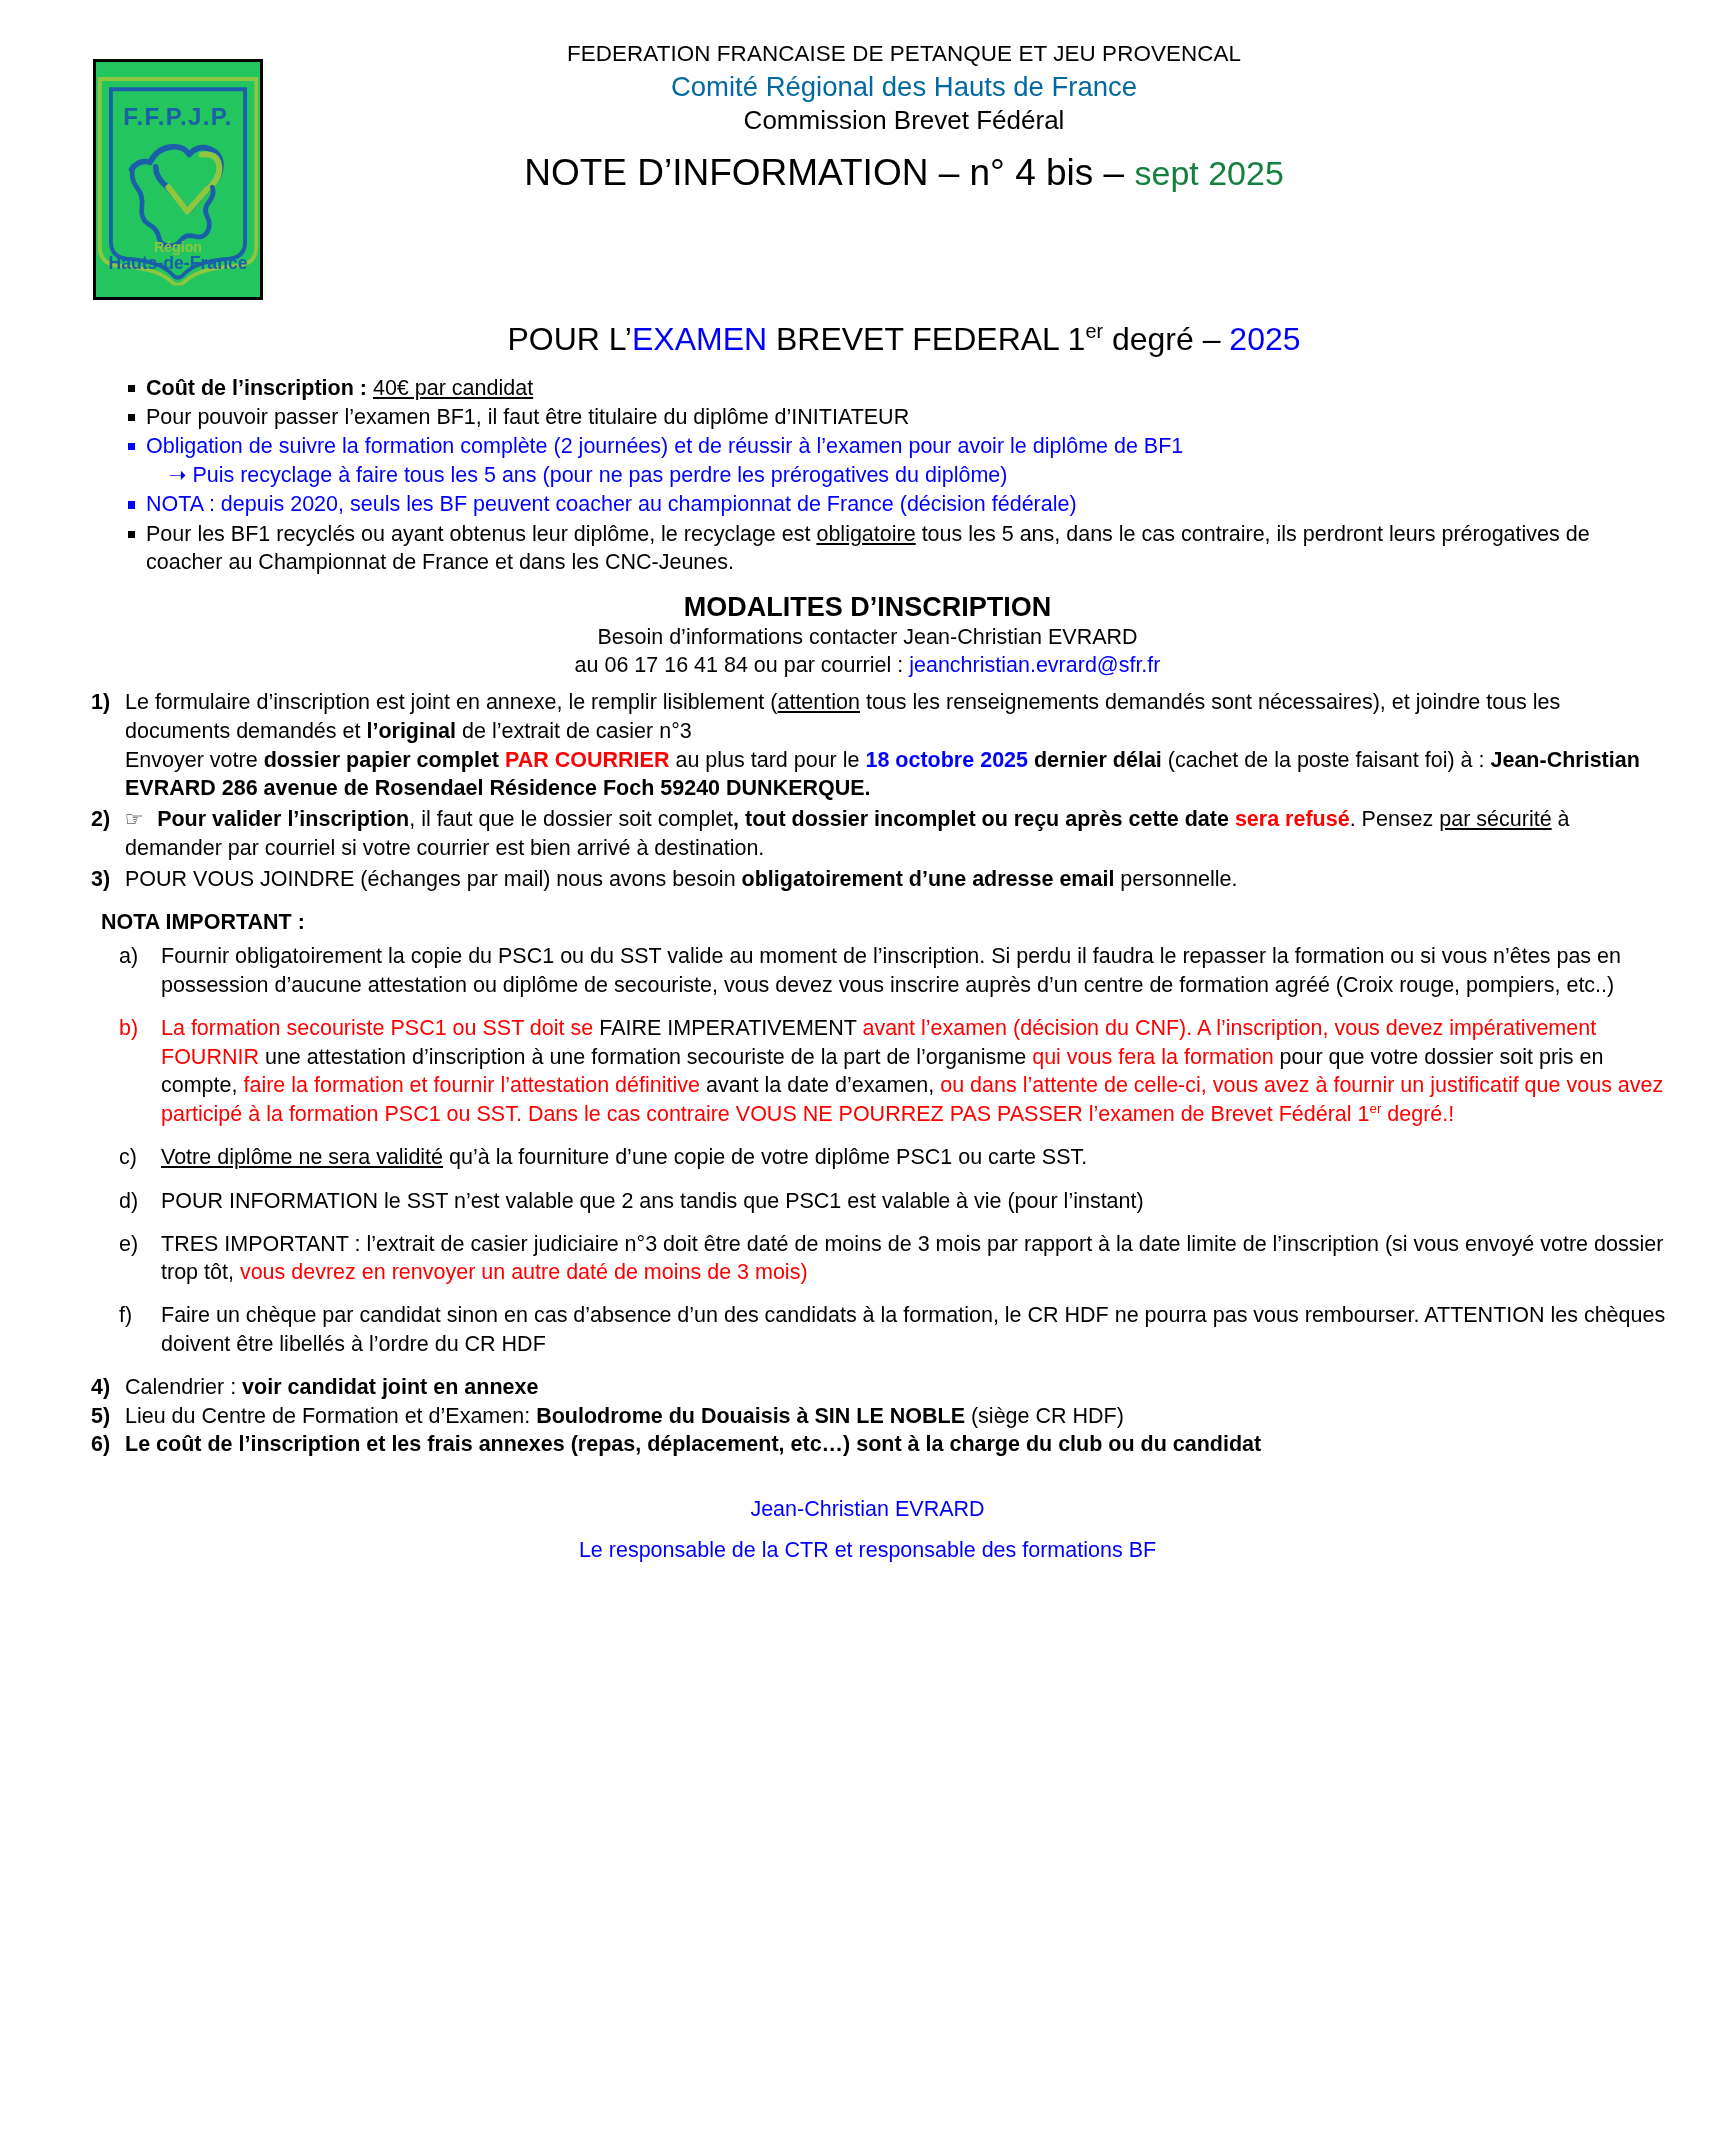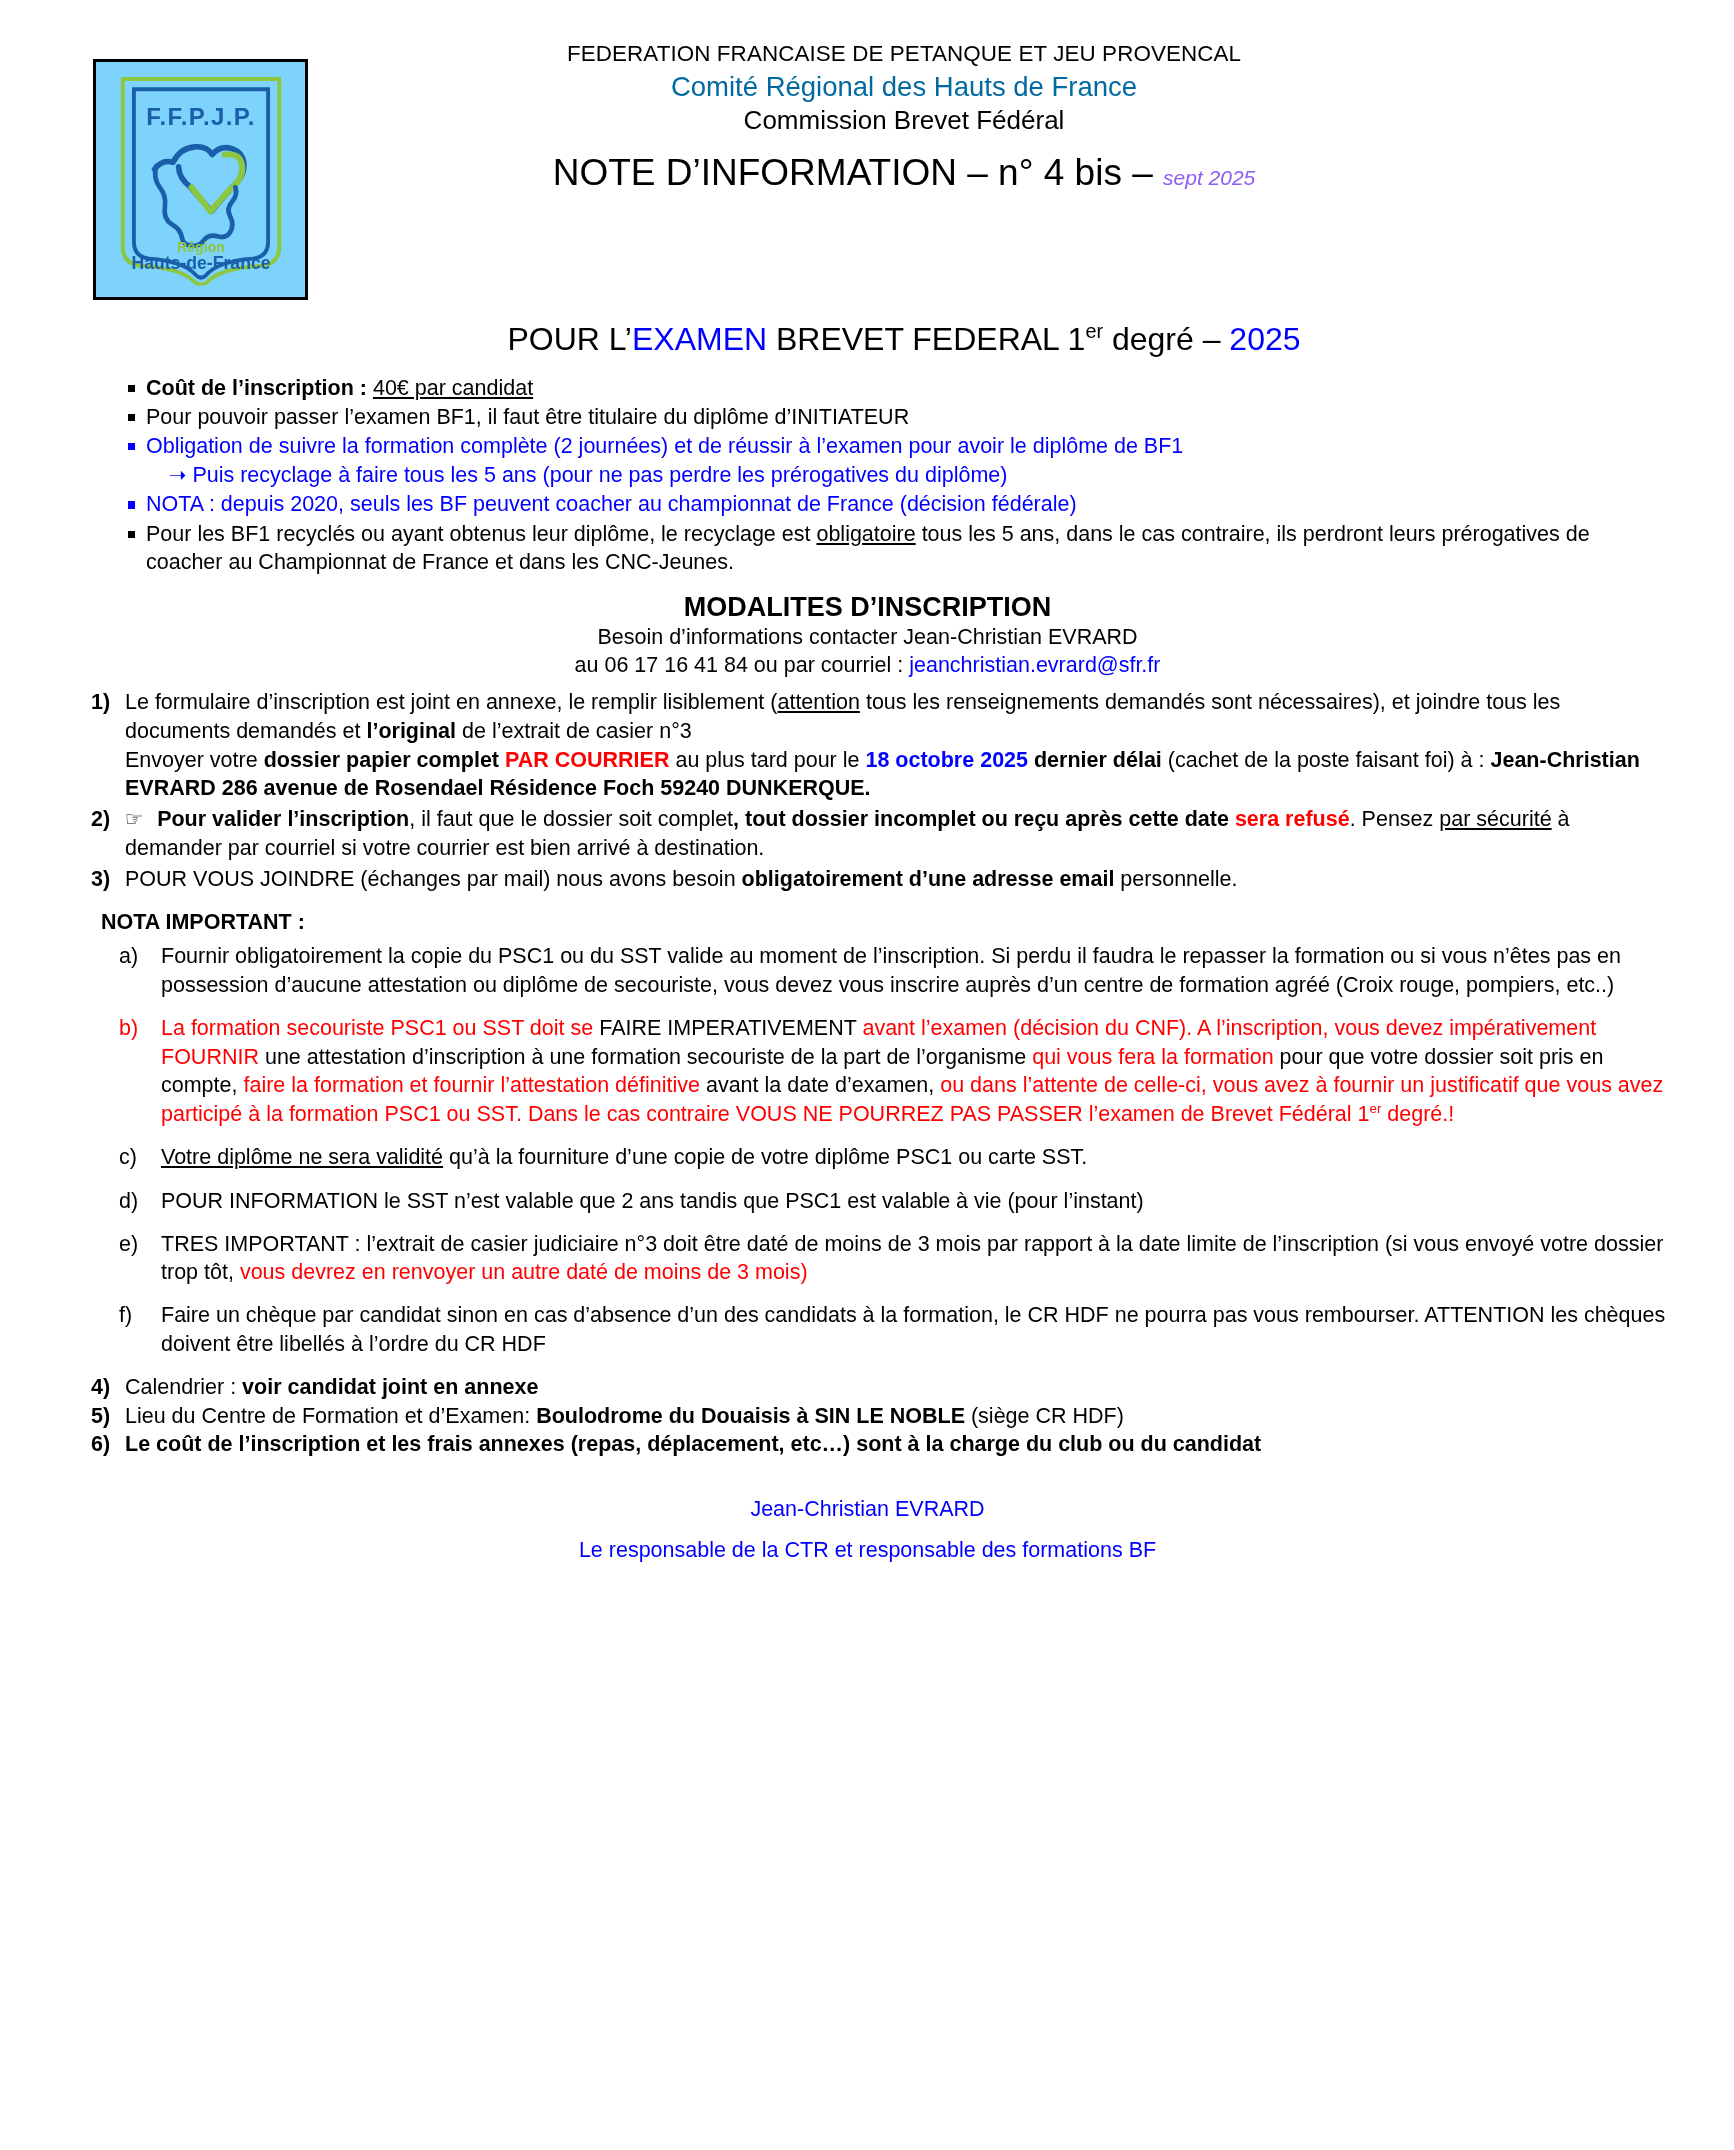--- a/index.html
+++ b/index.html
@@ -23,24 +23,24 @@
   }
   
   .header-row {
     position: relative;
     min-height: 267px;
   }
   .logo-box {
     position: absolute;
     left: 26px;
     top: 18px;
-    width: 215px;
+    width: 170px;
     height: 241px;
     border: 3px solid #000000;
-    background: #7dd3fc;
+    background: #22c55e;
     box-sizing: border-box;
   }
   .logo-inner {
     position: absolute;
     left: 50%;
     top: 50%;
     transform: translate(-50%,-50%);
     width: 172px;
     height: 211px;
   }
@@ -67,23 +67,22 @@
     margin-top: 1.7px;
   }
   .note-line {
     font-size: 37px;
     color: #000;
     line-height: 1.25;
     margin-top: 13px;
     white-space: nowrap;
   }
   .note-line .sept {
-    color: #8b5cf6;
-    font-size: 21px;
-    font-style: italic;
+    color: #15803d;
+    font-size: 34px;
   }
   .pour-line {
     font-size: 32px;
     color: #000;
     line-height: 1.25;
     margin-top: 11.2px;
     padding-left: 73px;
     text-align: center;
     white-space: nowrap;
   }

